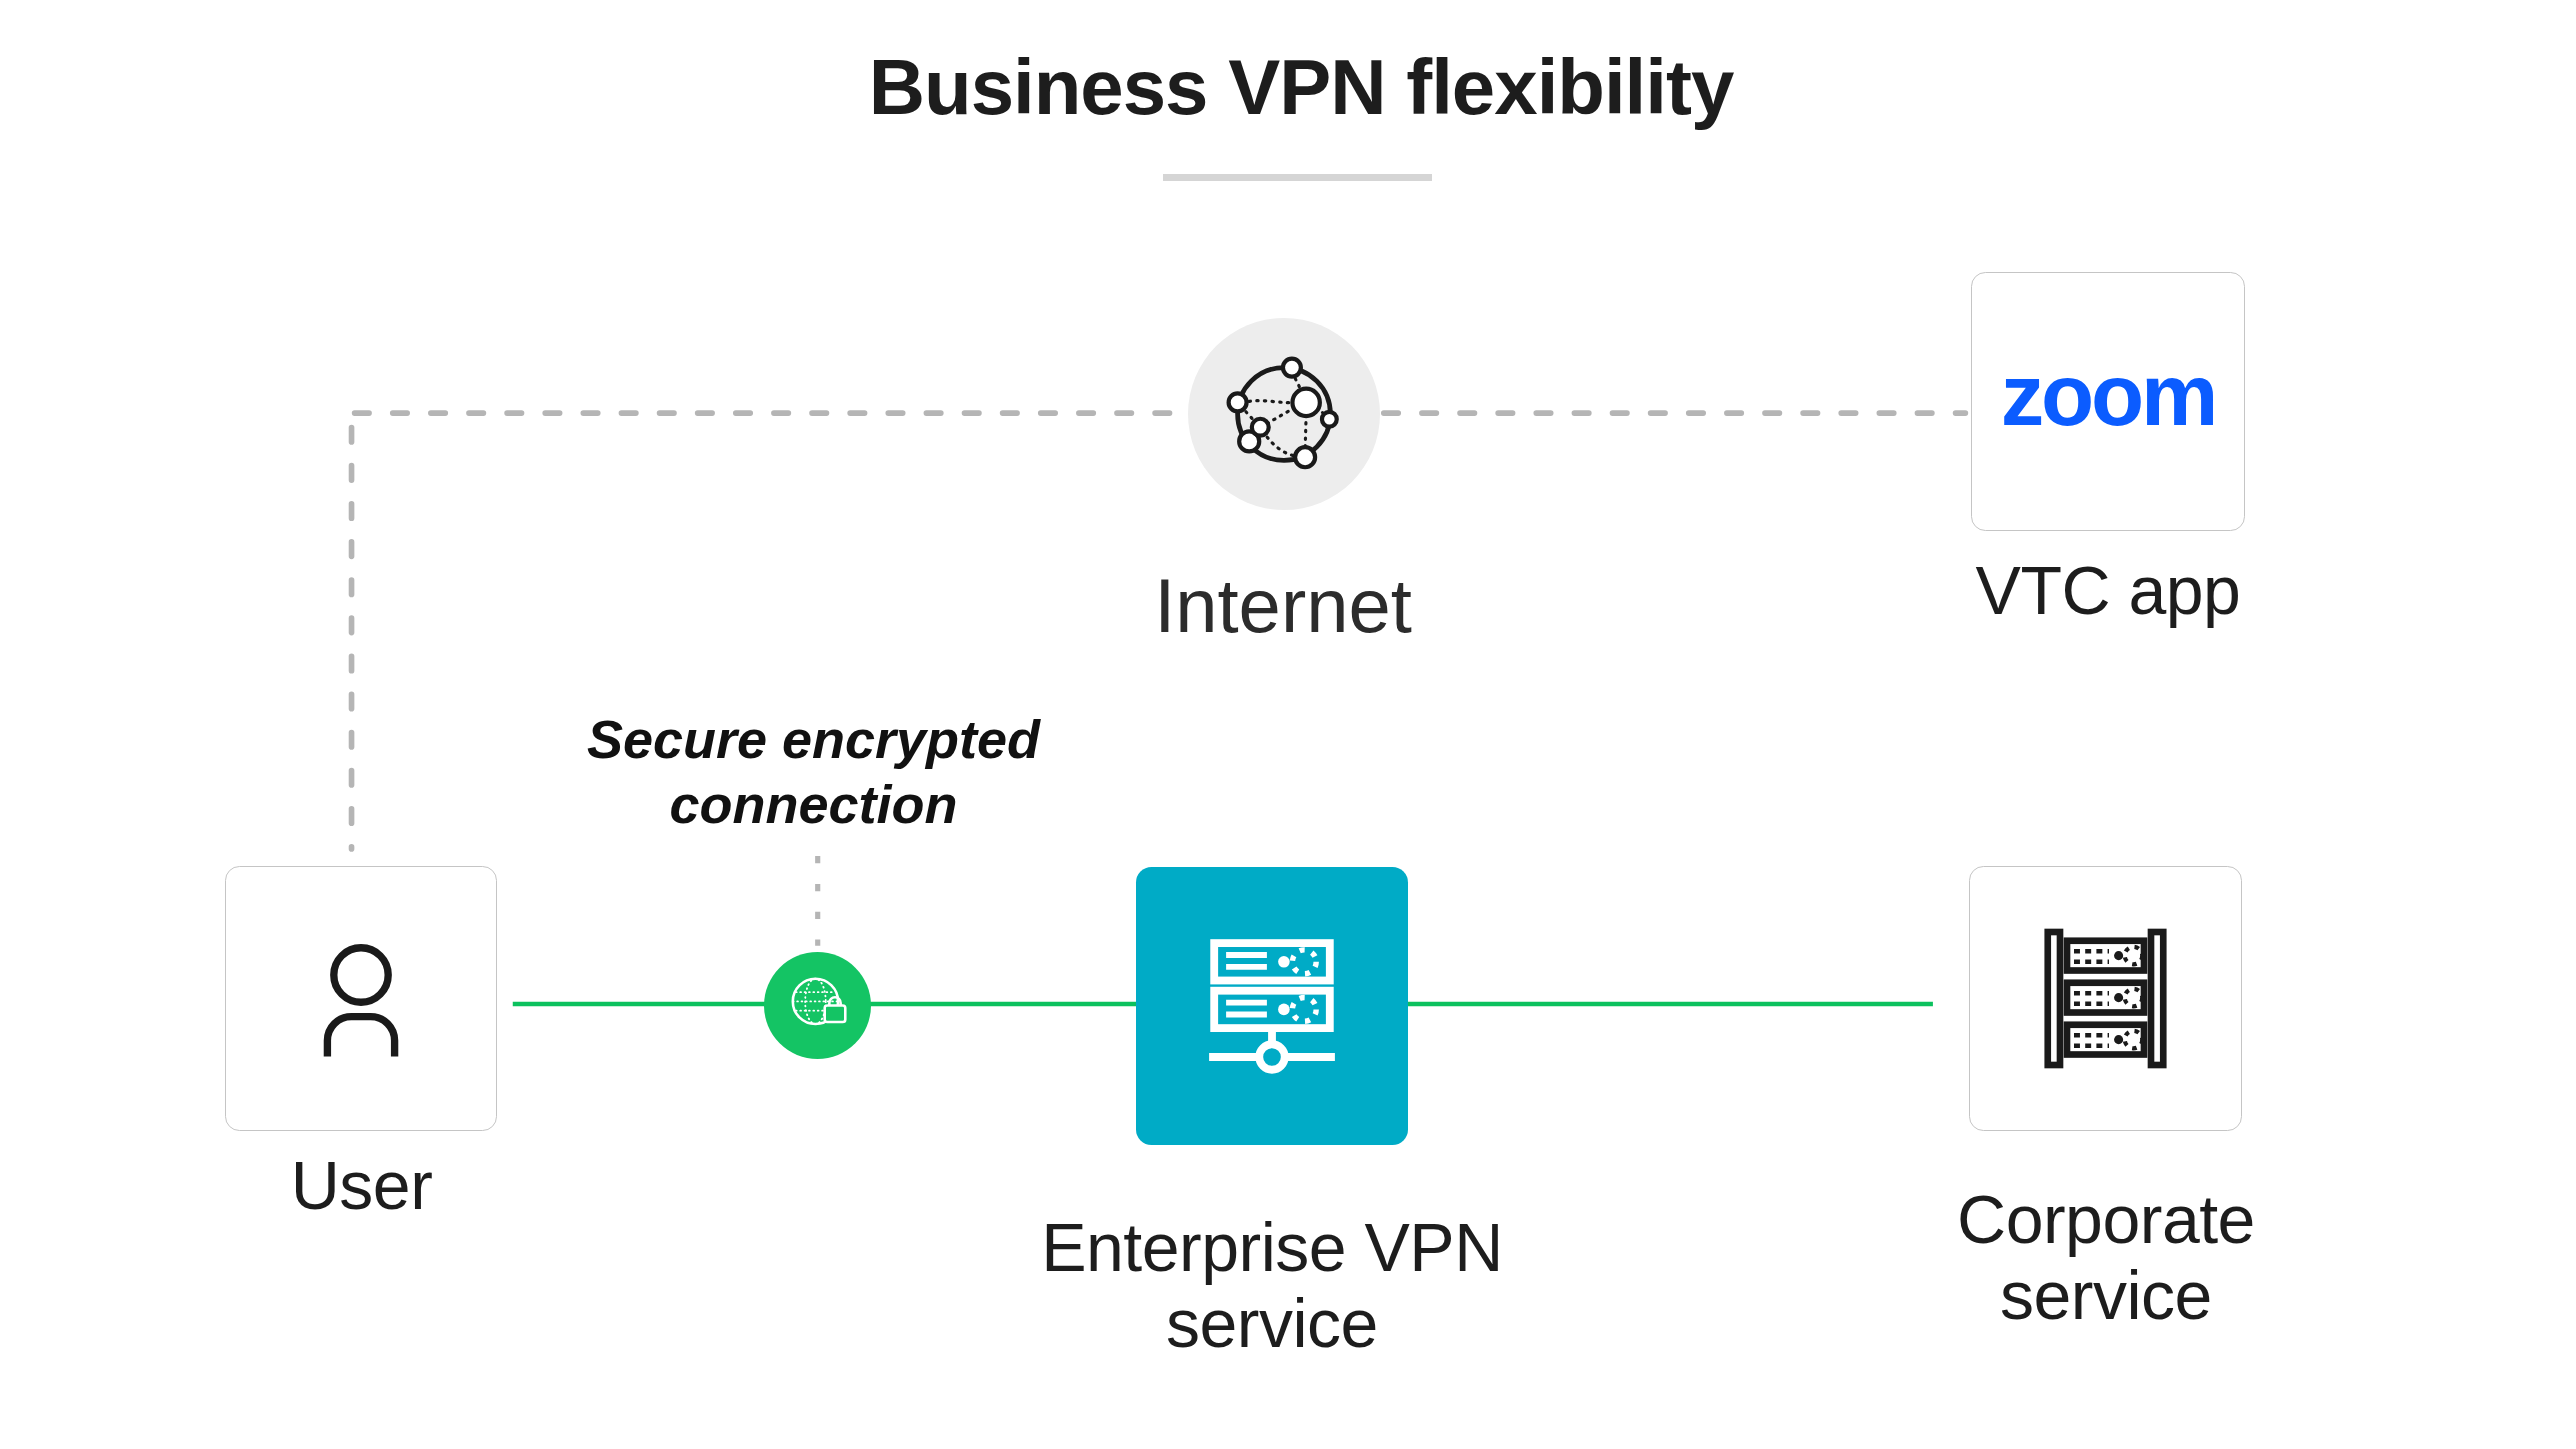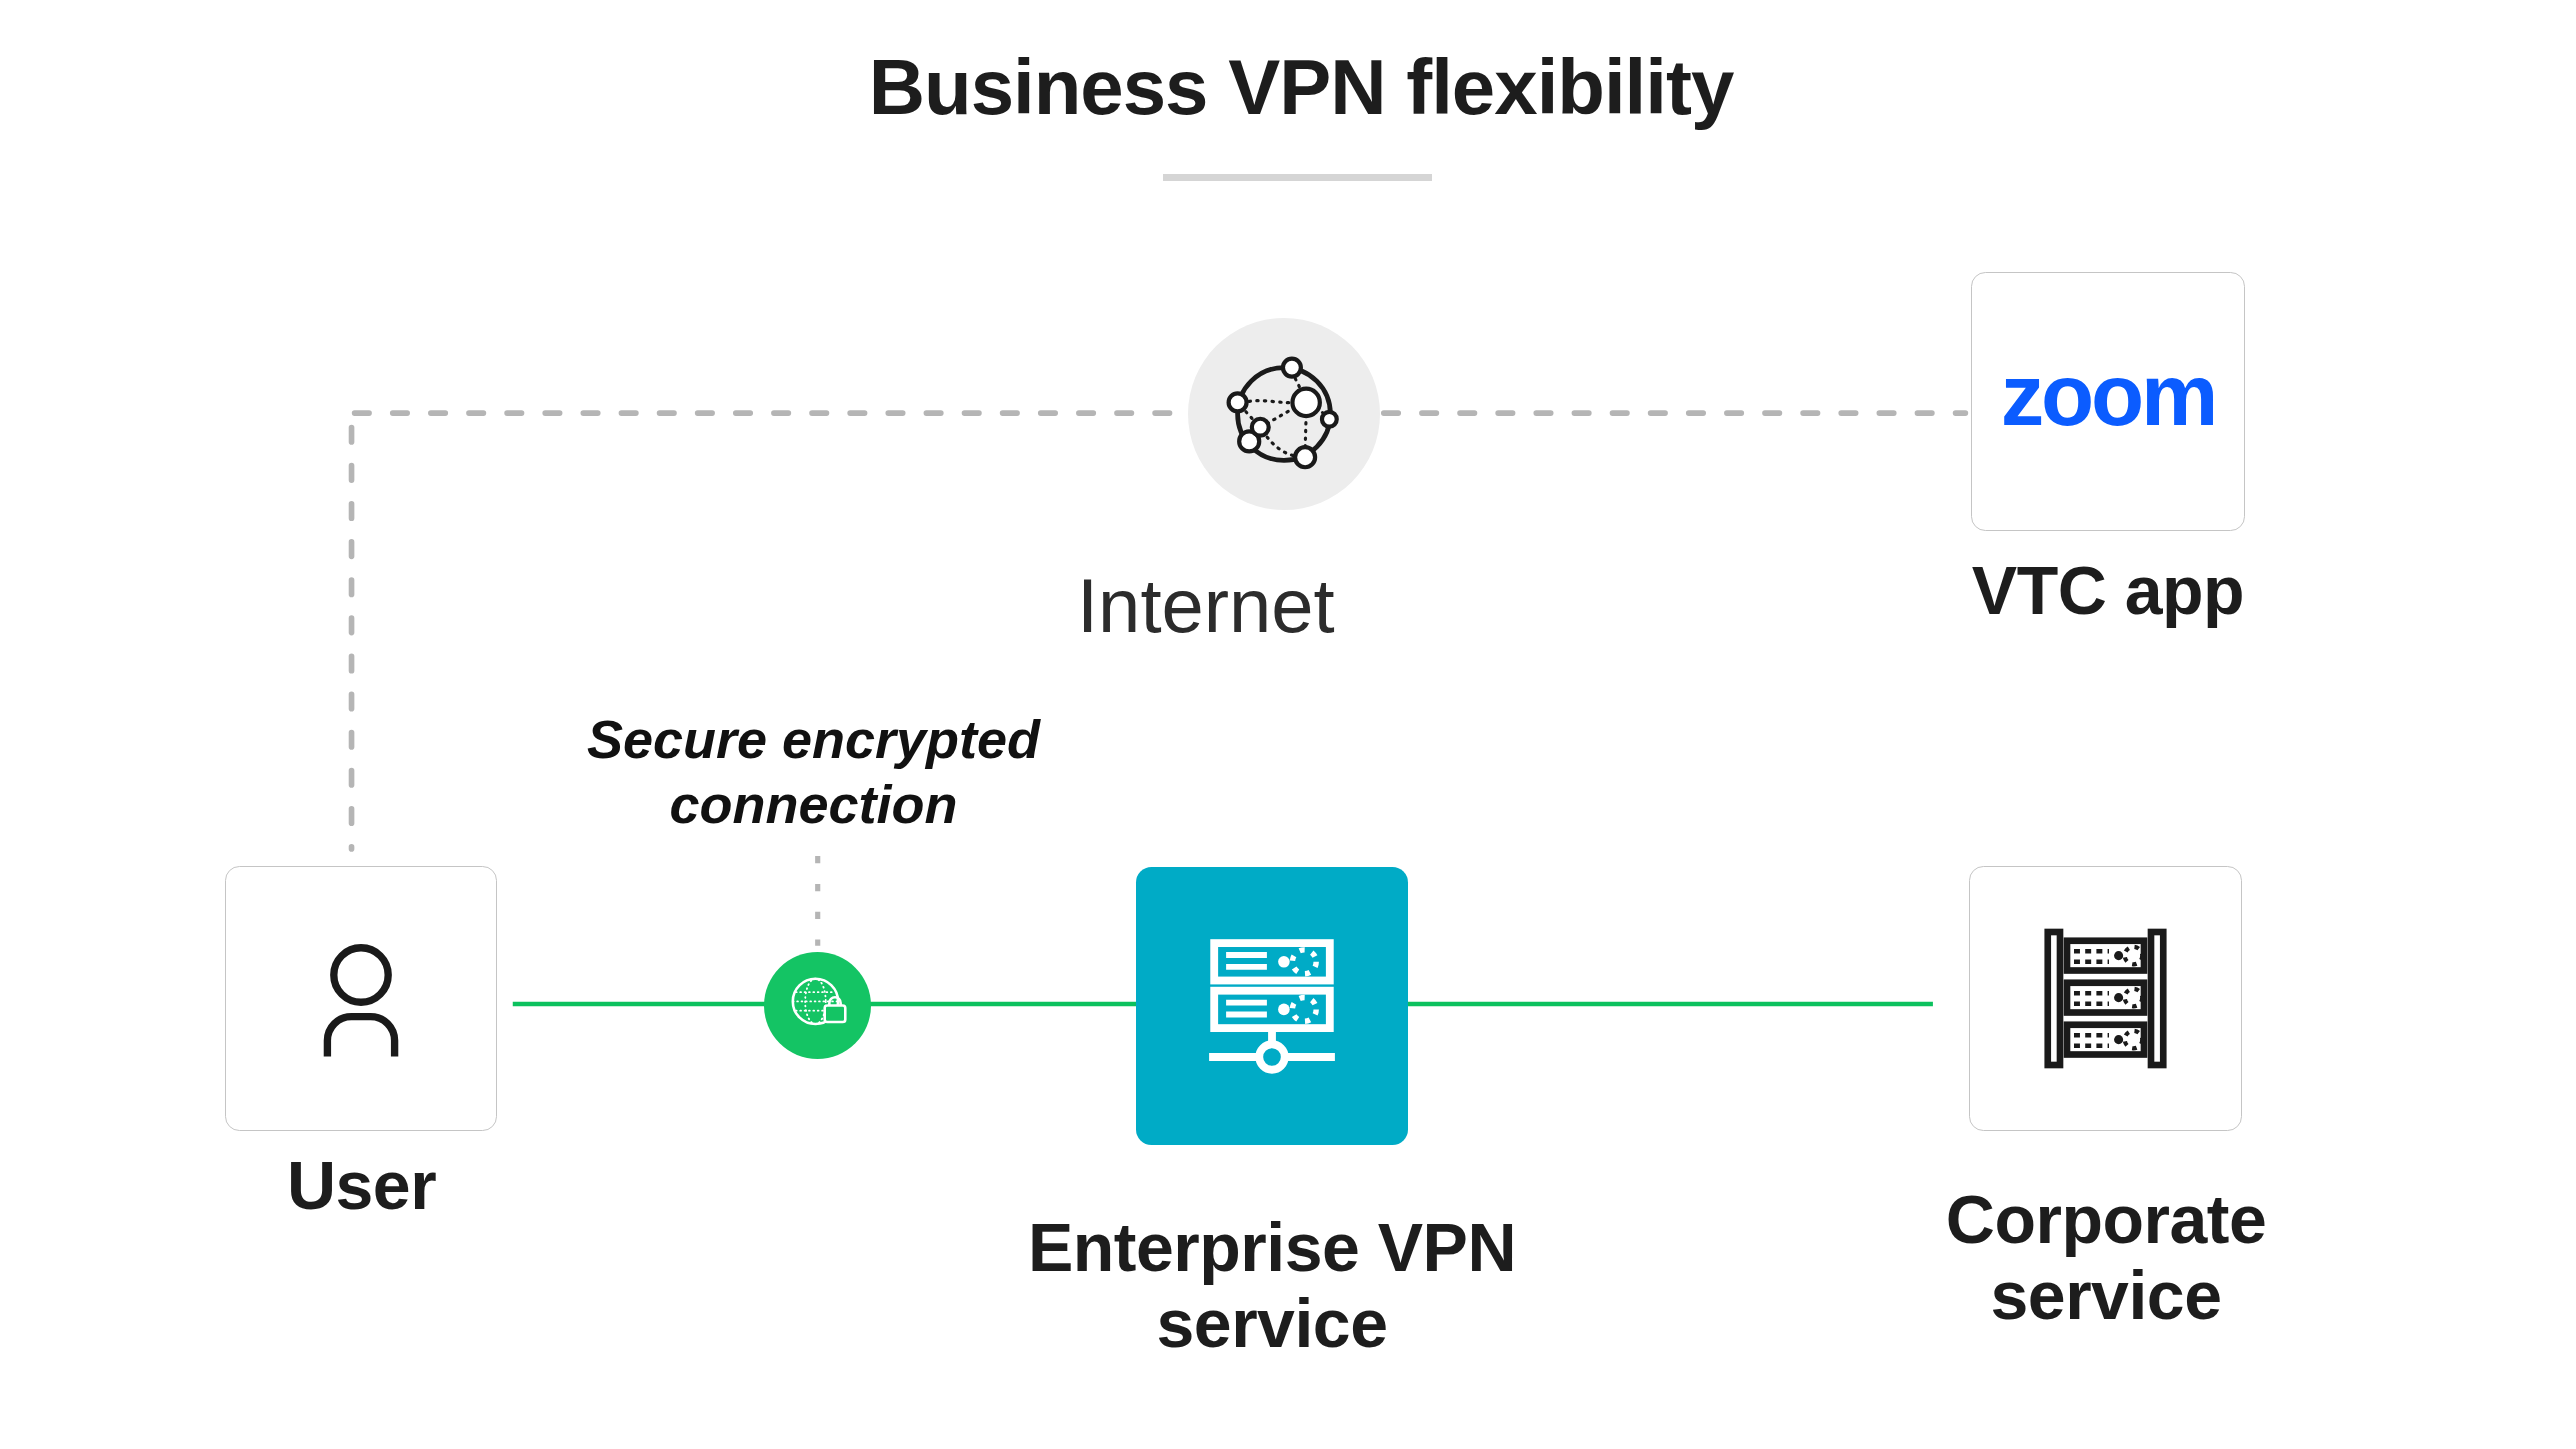--- a/index.html
+++ b/index.html
@@ -35,32 +35,32 @@
   .dash-line-small{stroke:var(--dash-gray);stroke-width:10;stroke-linecap:butt;
              stroke-dasharray:14 40;fill:none;}
   .green-line{stroke:var(--accent-green);stroke-width:9;fill:none;}
 
   
   .node-box{
     background:#fff; border:1.5px solid var(--border-gray); border-radius:14.4px;
     display:flex; align-items:center; justify-content:center; z-index:2;
   }
   .label{
-    color:var(--text-dark); font-weight:700; font-size:68px; line-height:76px;
+    color:var(--text-dark); font-weight:400; font-size:68px; line-height:76px;
     letter-spacing:-0.5px; text-align:center; white-space:pre-line; z-index:3;
   }
 
   
   .internet-circle{
     left:1188px; top:318px; width:192px; height:192px; border-radius:50%;
     background:var(--node-circle-gray);
     display:flex; align-items:center; justify-content:center; z-index:2;
   }
   .internet-label{
-    left:1077px; top:562px; width:412px; text-align:left;
+    left:1077px; top:562px; width:412px; text-align:center;
     font-size:76px; font-weight:400; color:var(--text-medium); z-index:3;
   }
 
   
   .user-box{left:225px; top:866px; width:272px; height:265px;}
   .user-label{left:207px; top:1147px; width:309px;}
 
   
   .secure-label{
     left:556px; top:707px; width:515px; text-align:center;

